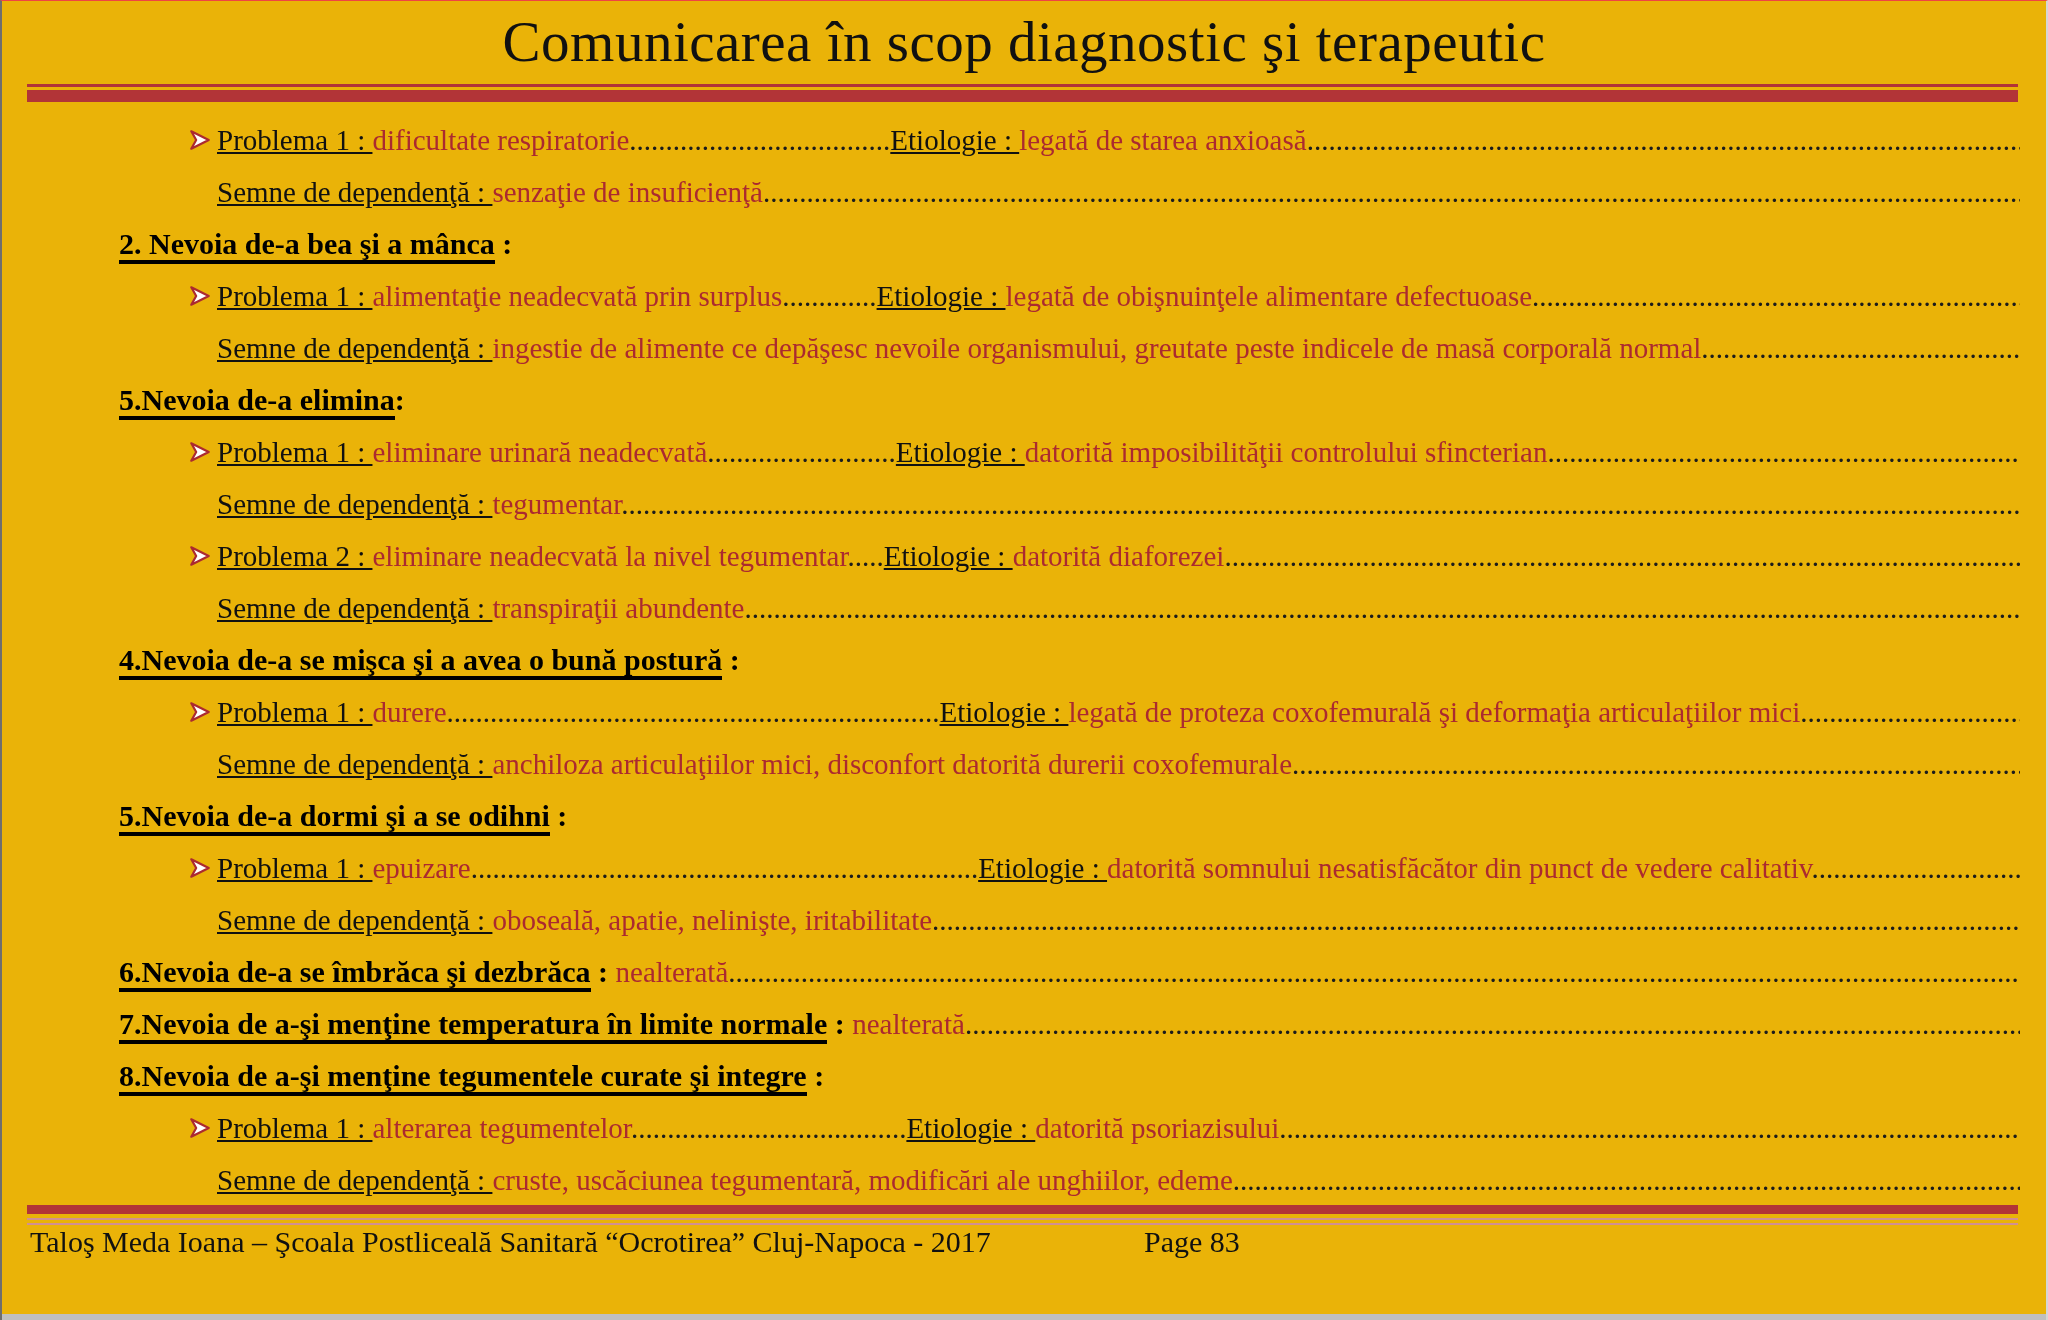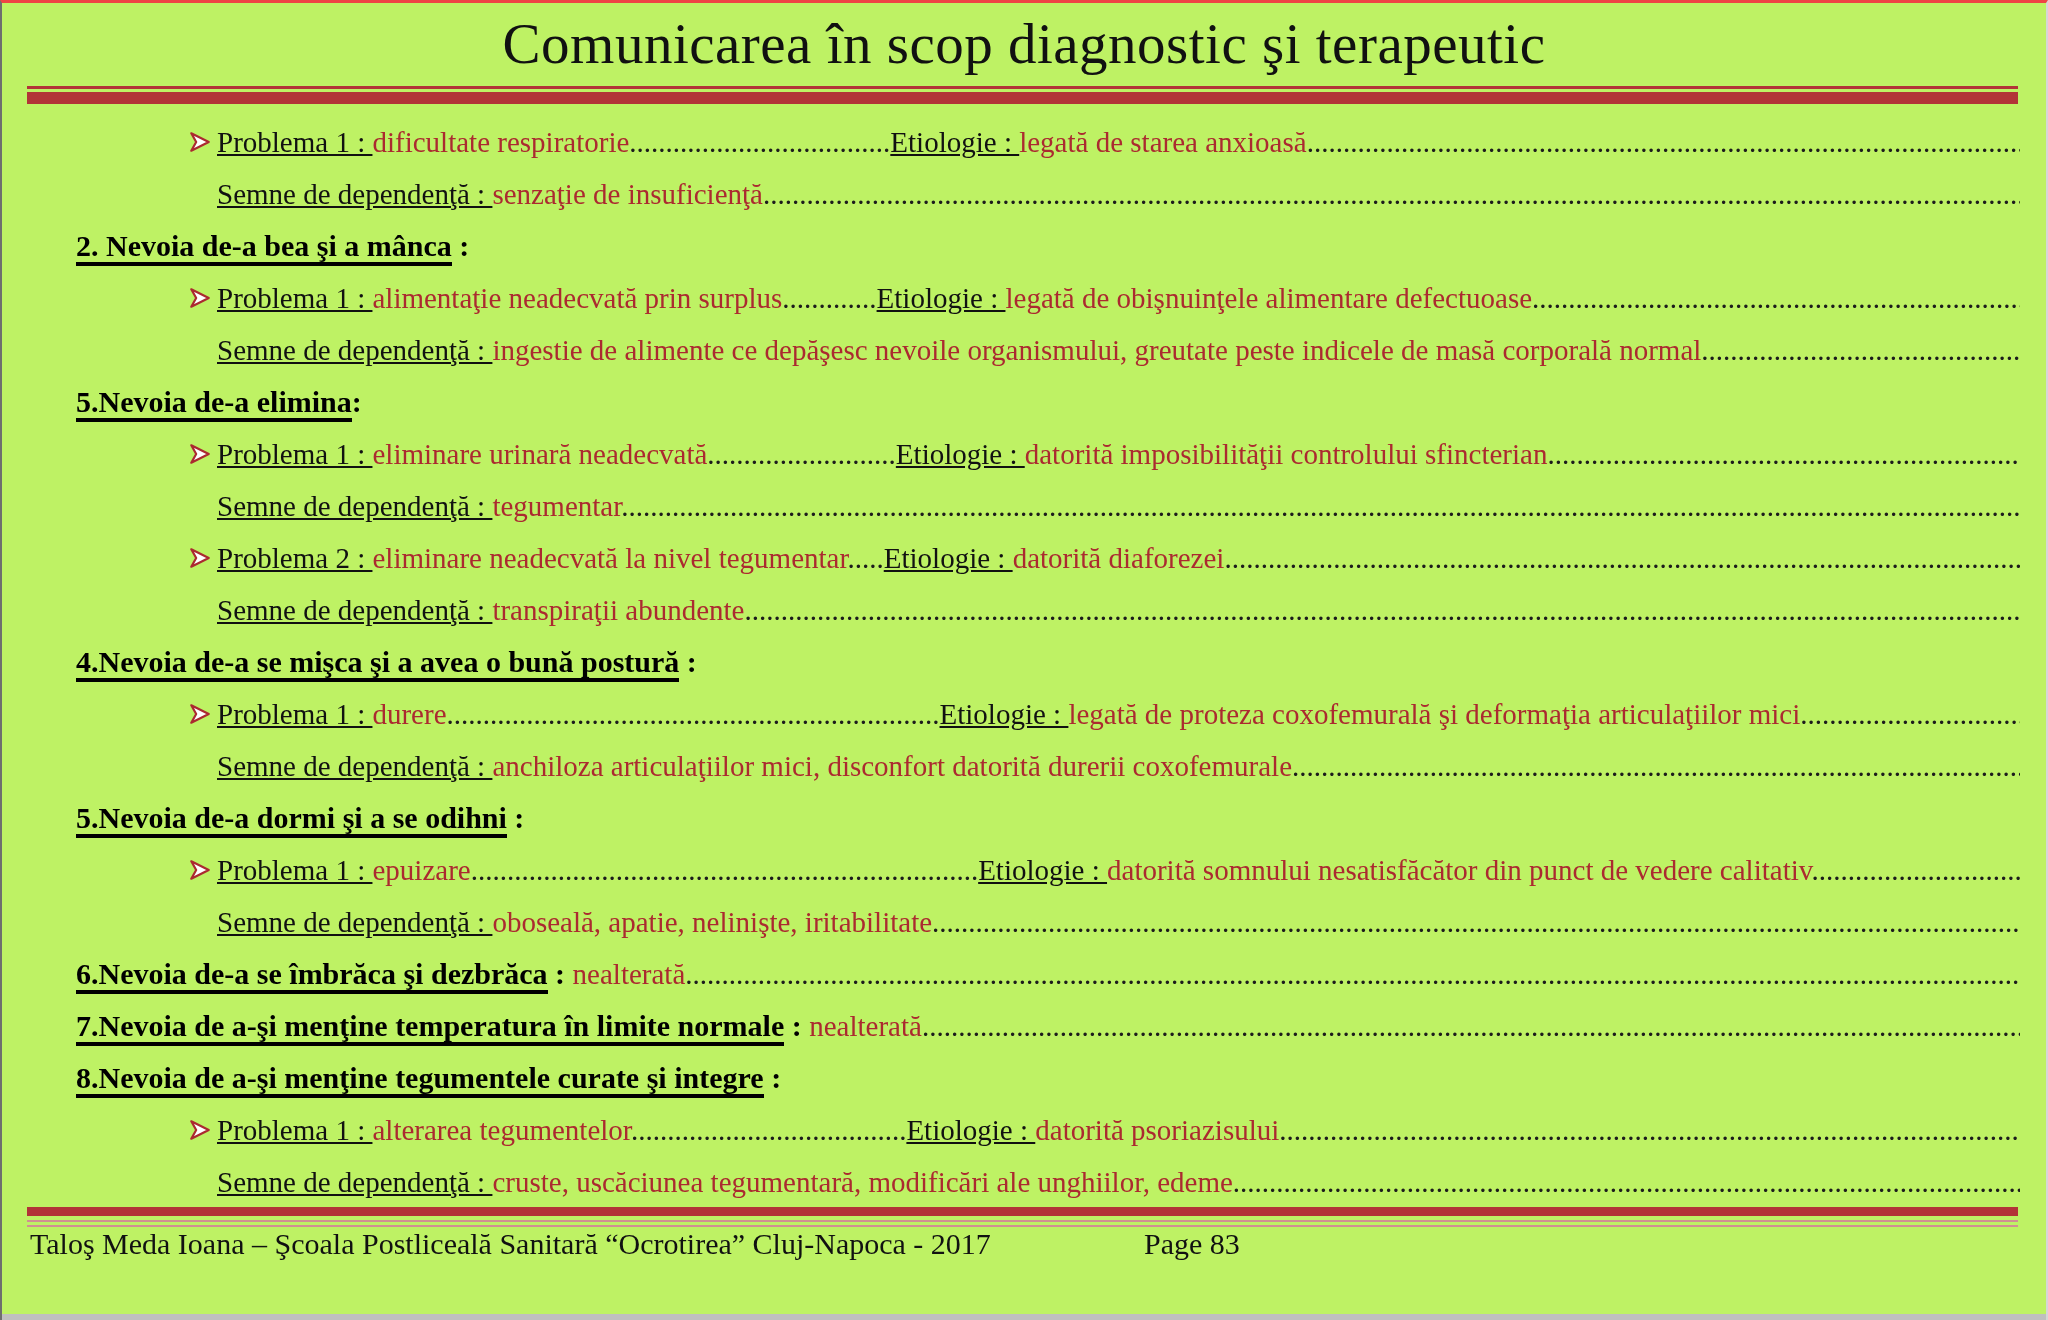--- a/index.html
+++ b/index.html
@@ -1,41 +1,41 @@
 <!DOCTYPE html>
 <html style="--red: #b23437; --red-text: #ab2a30; --red-light: #d09093; --edge-grey: #bfbfbf;"><head>
 <meta charset="utf-8">
 <style>
   html,body { margin:0; padding:0; background:#e8e8e8; }
   .page {
     position:relative;
     width:2048px; height:1320px;
-    background:#bef264;
+    background:#eab308;
     box-sizing:border-box;
     border-left:2px solid #6e6e6e;
     border-right:2px solid #d6d6d6;
-    border-top:3px solid #ef4444;
+    border-top:1px solid #ef4444;
     overflow:hidden;
     font-family:"Liberation Serif","DejaVu Serif",serif;
     color:#111;
   }
   .bottom-edge { position:absolute; left:0; right:0; bottom:0; height:6px; background:var(--edge-grey,#bfbfbf); }
 
   .title {
     position:absolute; top:8px; left:0; width:100%;
     text-align:center; font-size:57px; font-weight:400; letter-spacing:0.5px;
   }
 
   .rule-top { position:absolute; left:25px; right:28px; top:83px; }
   .rule-top .thin  { height:3px;  background:var(--red); margin-bottom:3px; }
   .rule-top .thick { height:12px; background:var(--red); }
 
   .content { position:absolute; top:113px; left:0; width:2018px; overflow:hidden; }
   .line { position:relative; height:52px; line-height:52px; white-space:nowrap; font-size:29px; }
-  .line.heading { padding-left:74px; }
+  .line.heading { padding-left:117px; }
   .line.problem, .line.signs { padding-left:215px; }
 
   .seg-label { color:#111;text-decoration:underline; }
   .seg-value { color:var(--red-text); font-weight:normal; }
   .seg-dots  { color:#1c1c1c; }
   .seg-heading { color:#000; font-weight:bold; font-size:30px; border-bottom:4px solid #000; padding-bottom:0px; }
   .seg-plain { color:#000; font-weight:bold; font-size:30px; }
 
   .bullet-icon { position:absolute; left:186px; top:14px; width:24px; height:24px; }
   .bullet-icon svg { display:block; width:100%; height:100%; }

